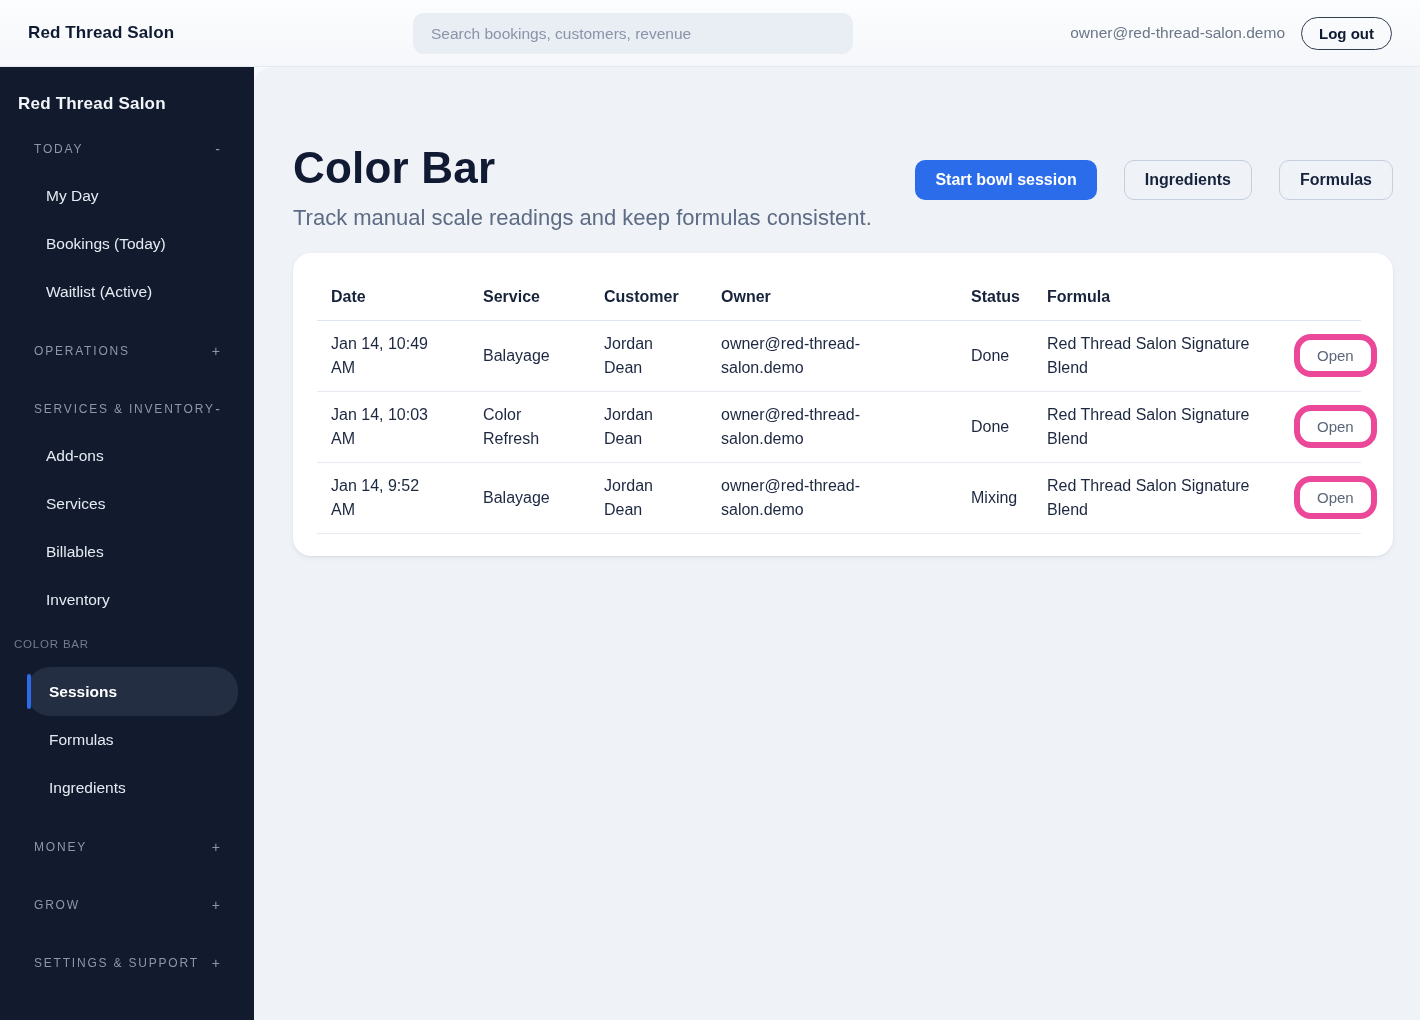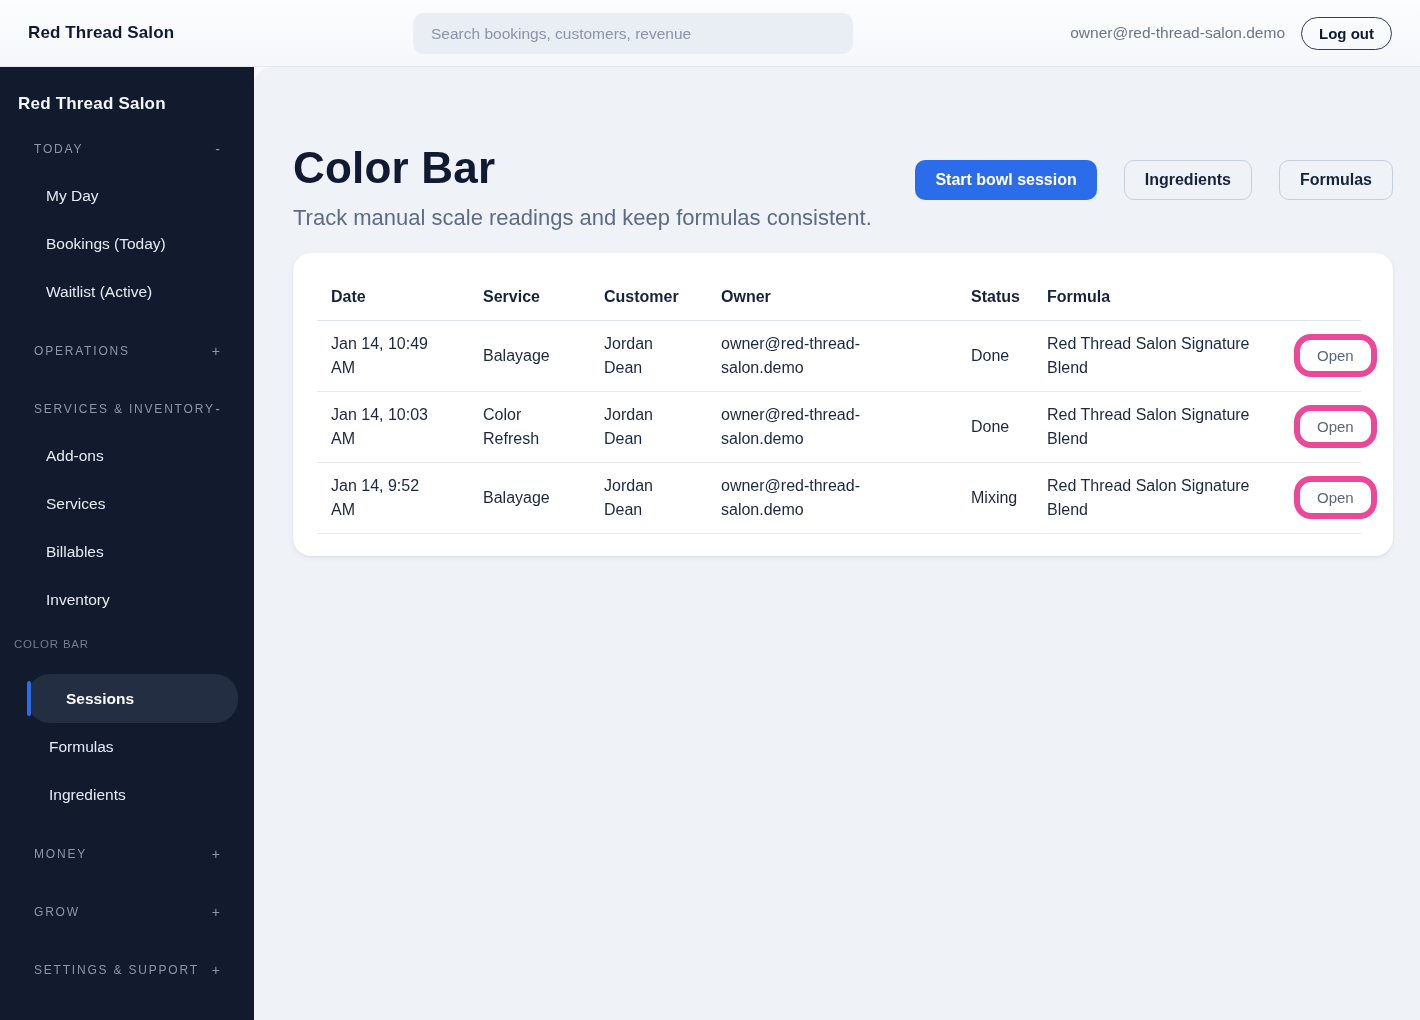--- a/index.html
+++ b/index.html
@@ -70,21 +70,21 @@
   .subgroup-label {
     margin-top:6px; height:28px; display:flex; align-items:center;
     padding-left:14px; font-size:11.5px; letter-spacing:.8px; color:#737d90;
   }
   .sub-item {
     height:48px; display:flex; align-items:center;
     padding-left:49px; font-size:15.5px; color:#e6ebf3; cursor:pointer;
   }
   .sub-item.active {
     position:relative;
-    margin:16px 16px 0 27px; padding-left:39px;
+    margin:9px 16px 0 27px; padding-left:22px;
     height:49px; border-radius:23px;
     background:#232e42; font-weight:700; color:#ffffff;
   }
   .sub-item.active .active-bar {
     position:absolute; left:0; top:7px; bottom:7px; width:4px;
     border-radius:3px; background:#2b6ceb;
   }
 
   
   .main {

